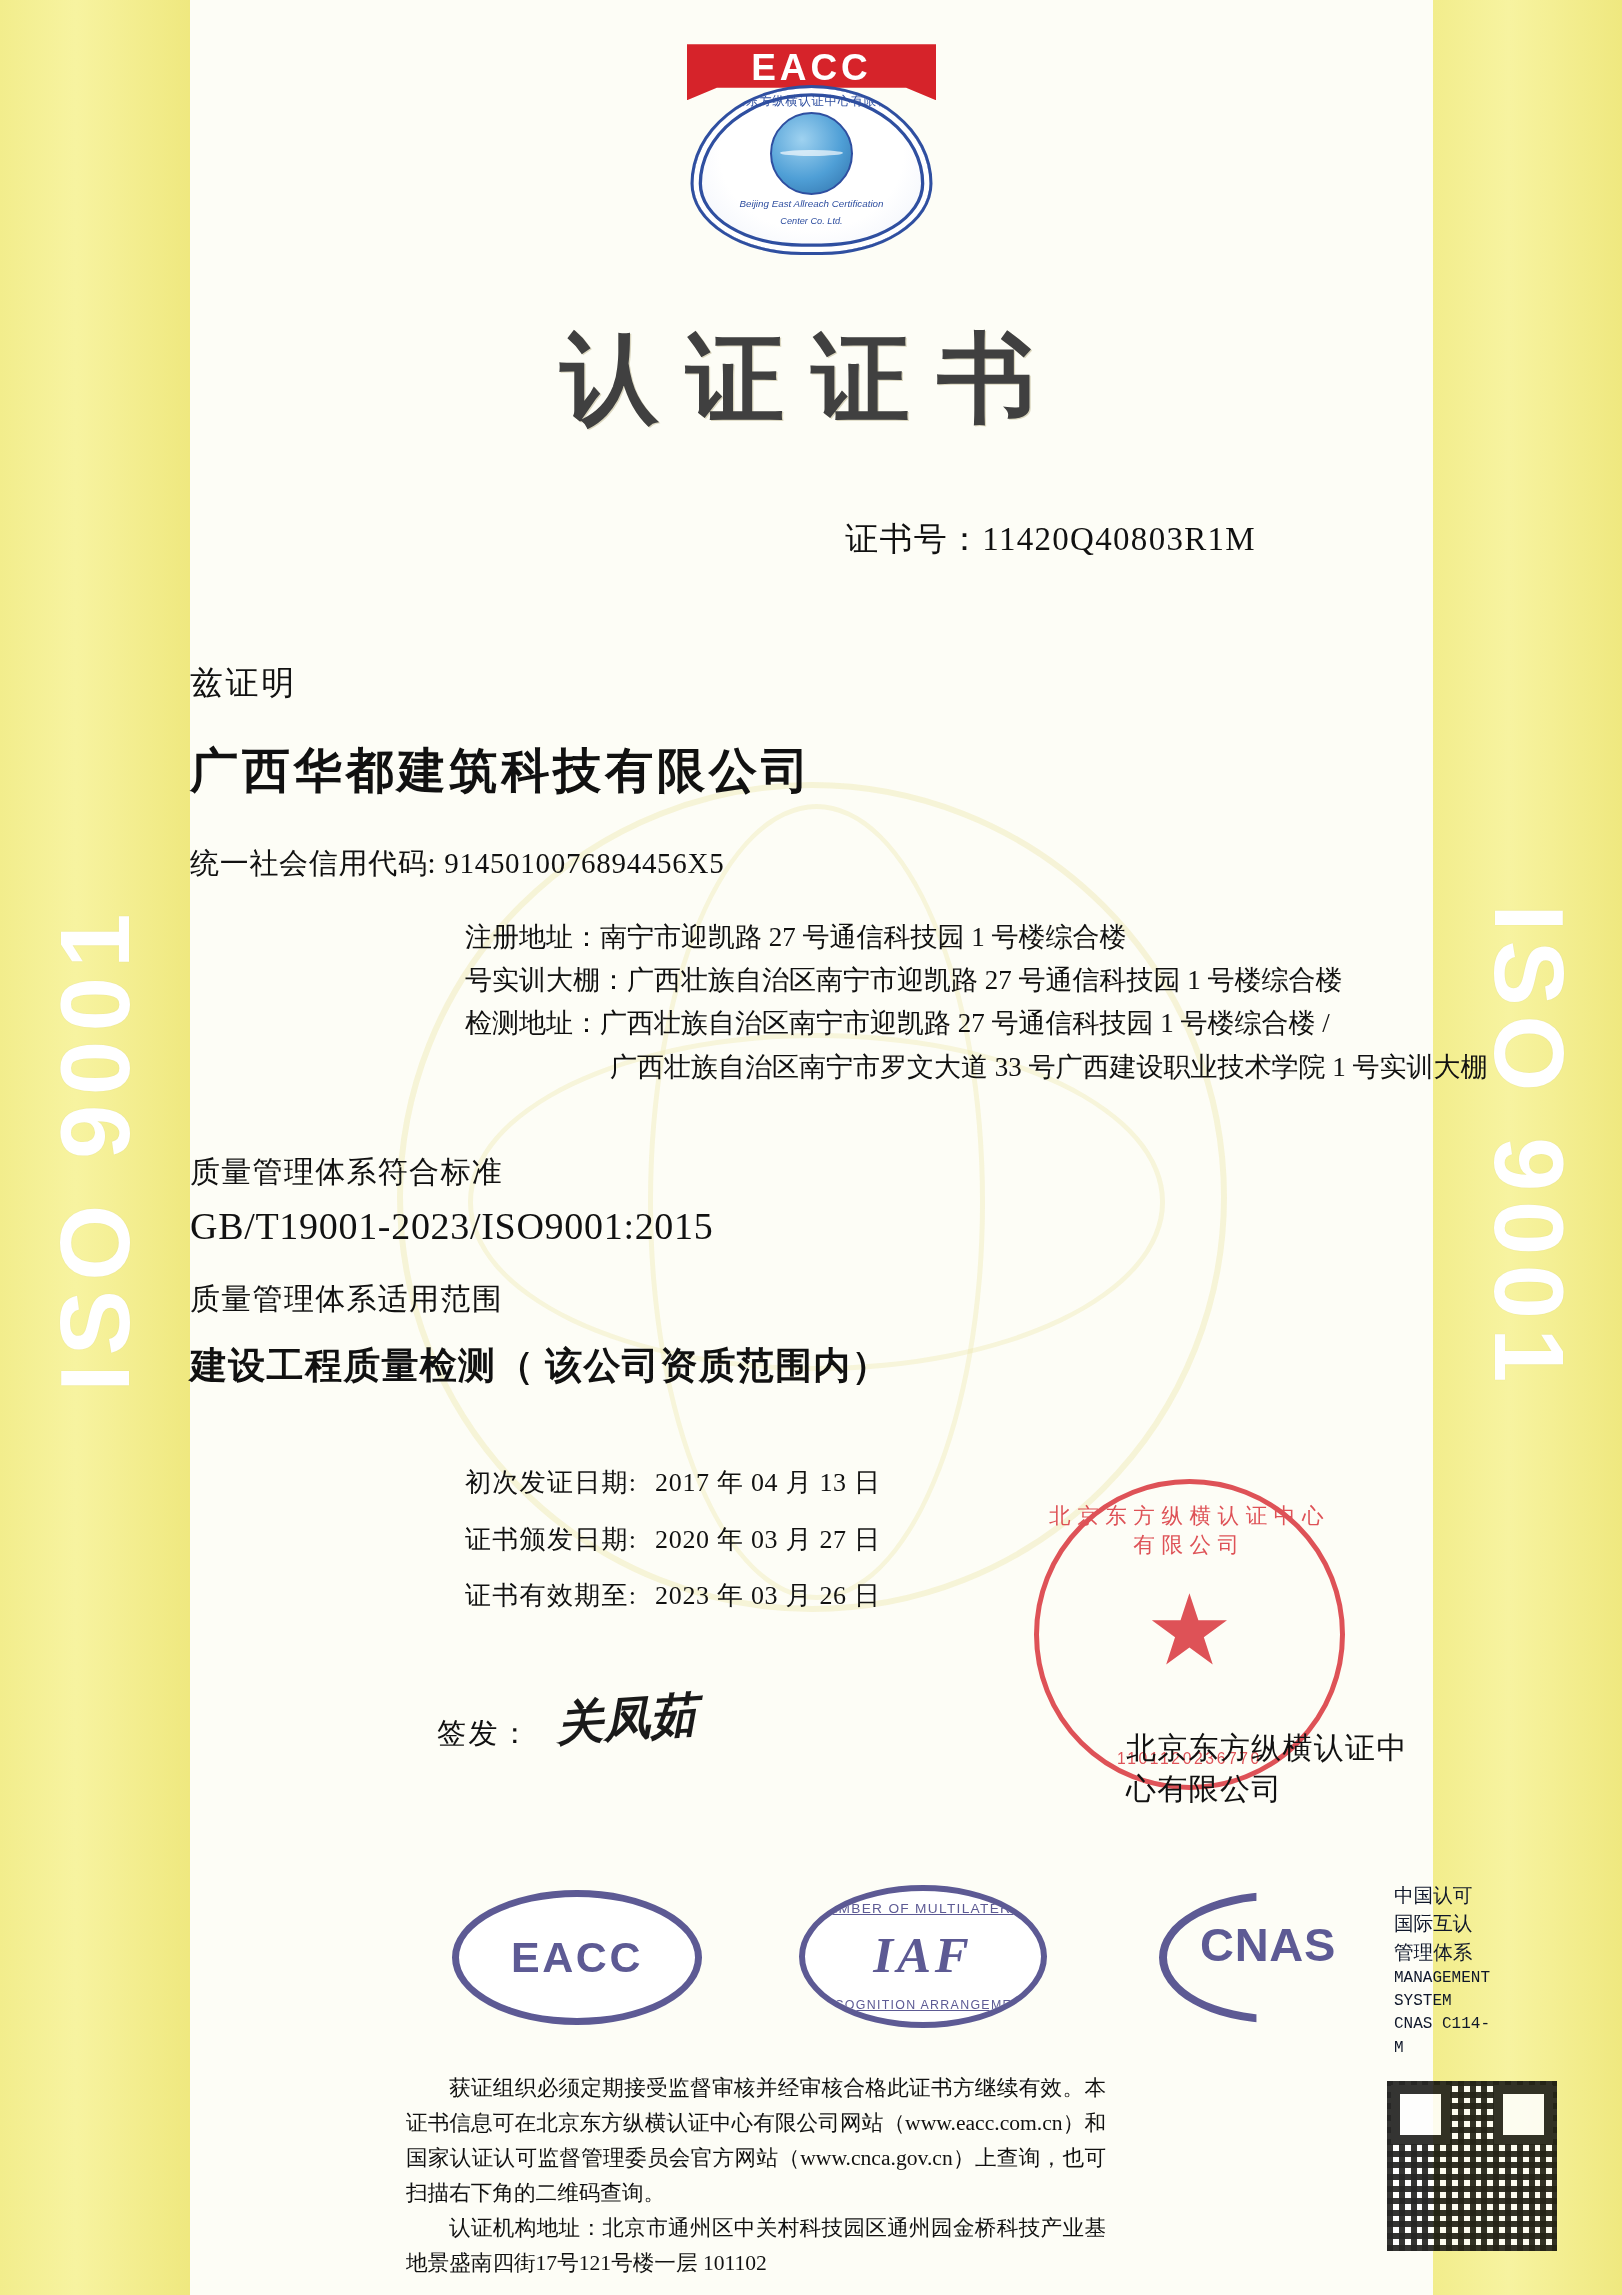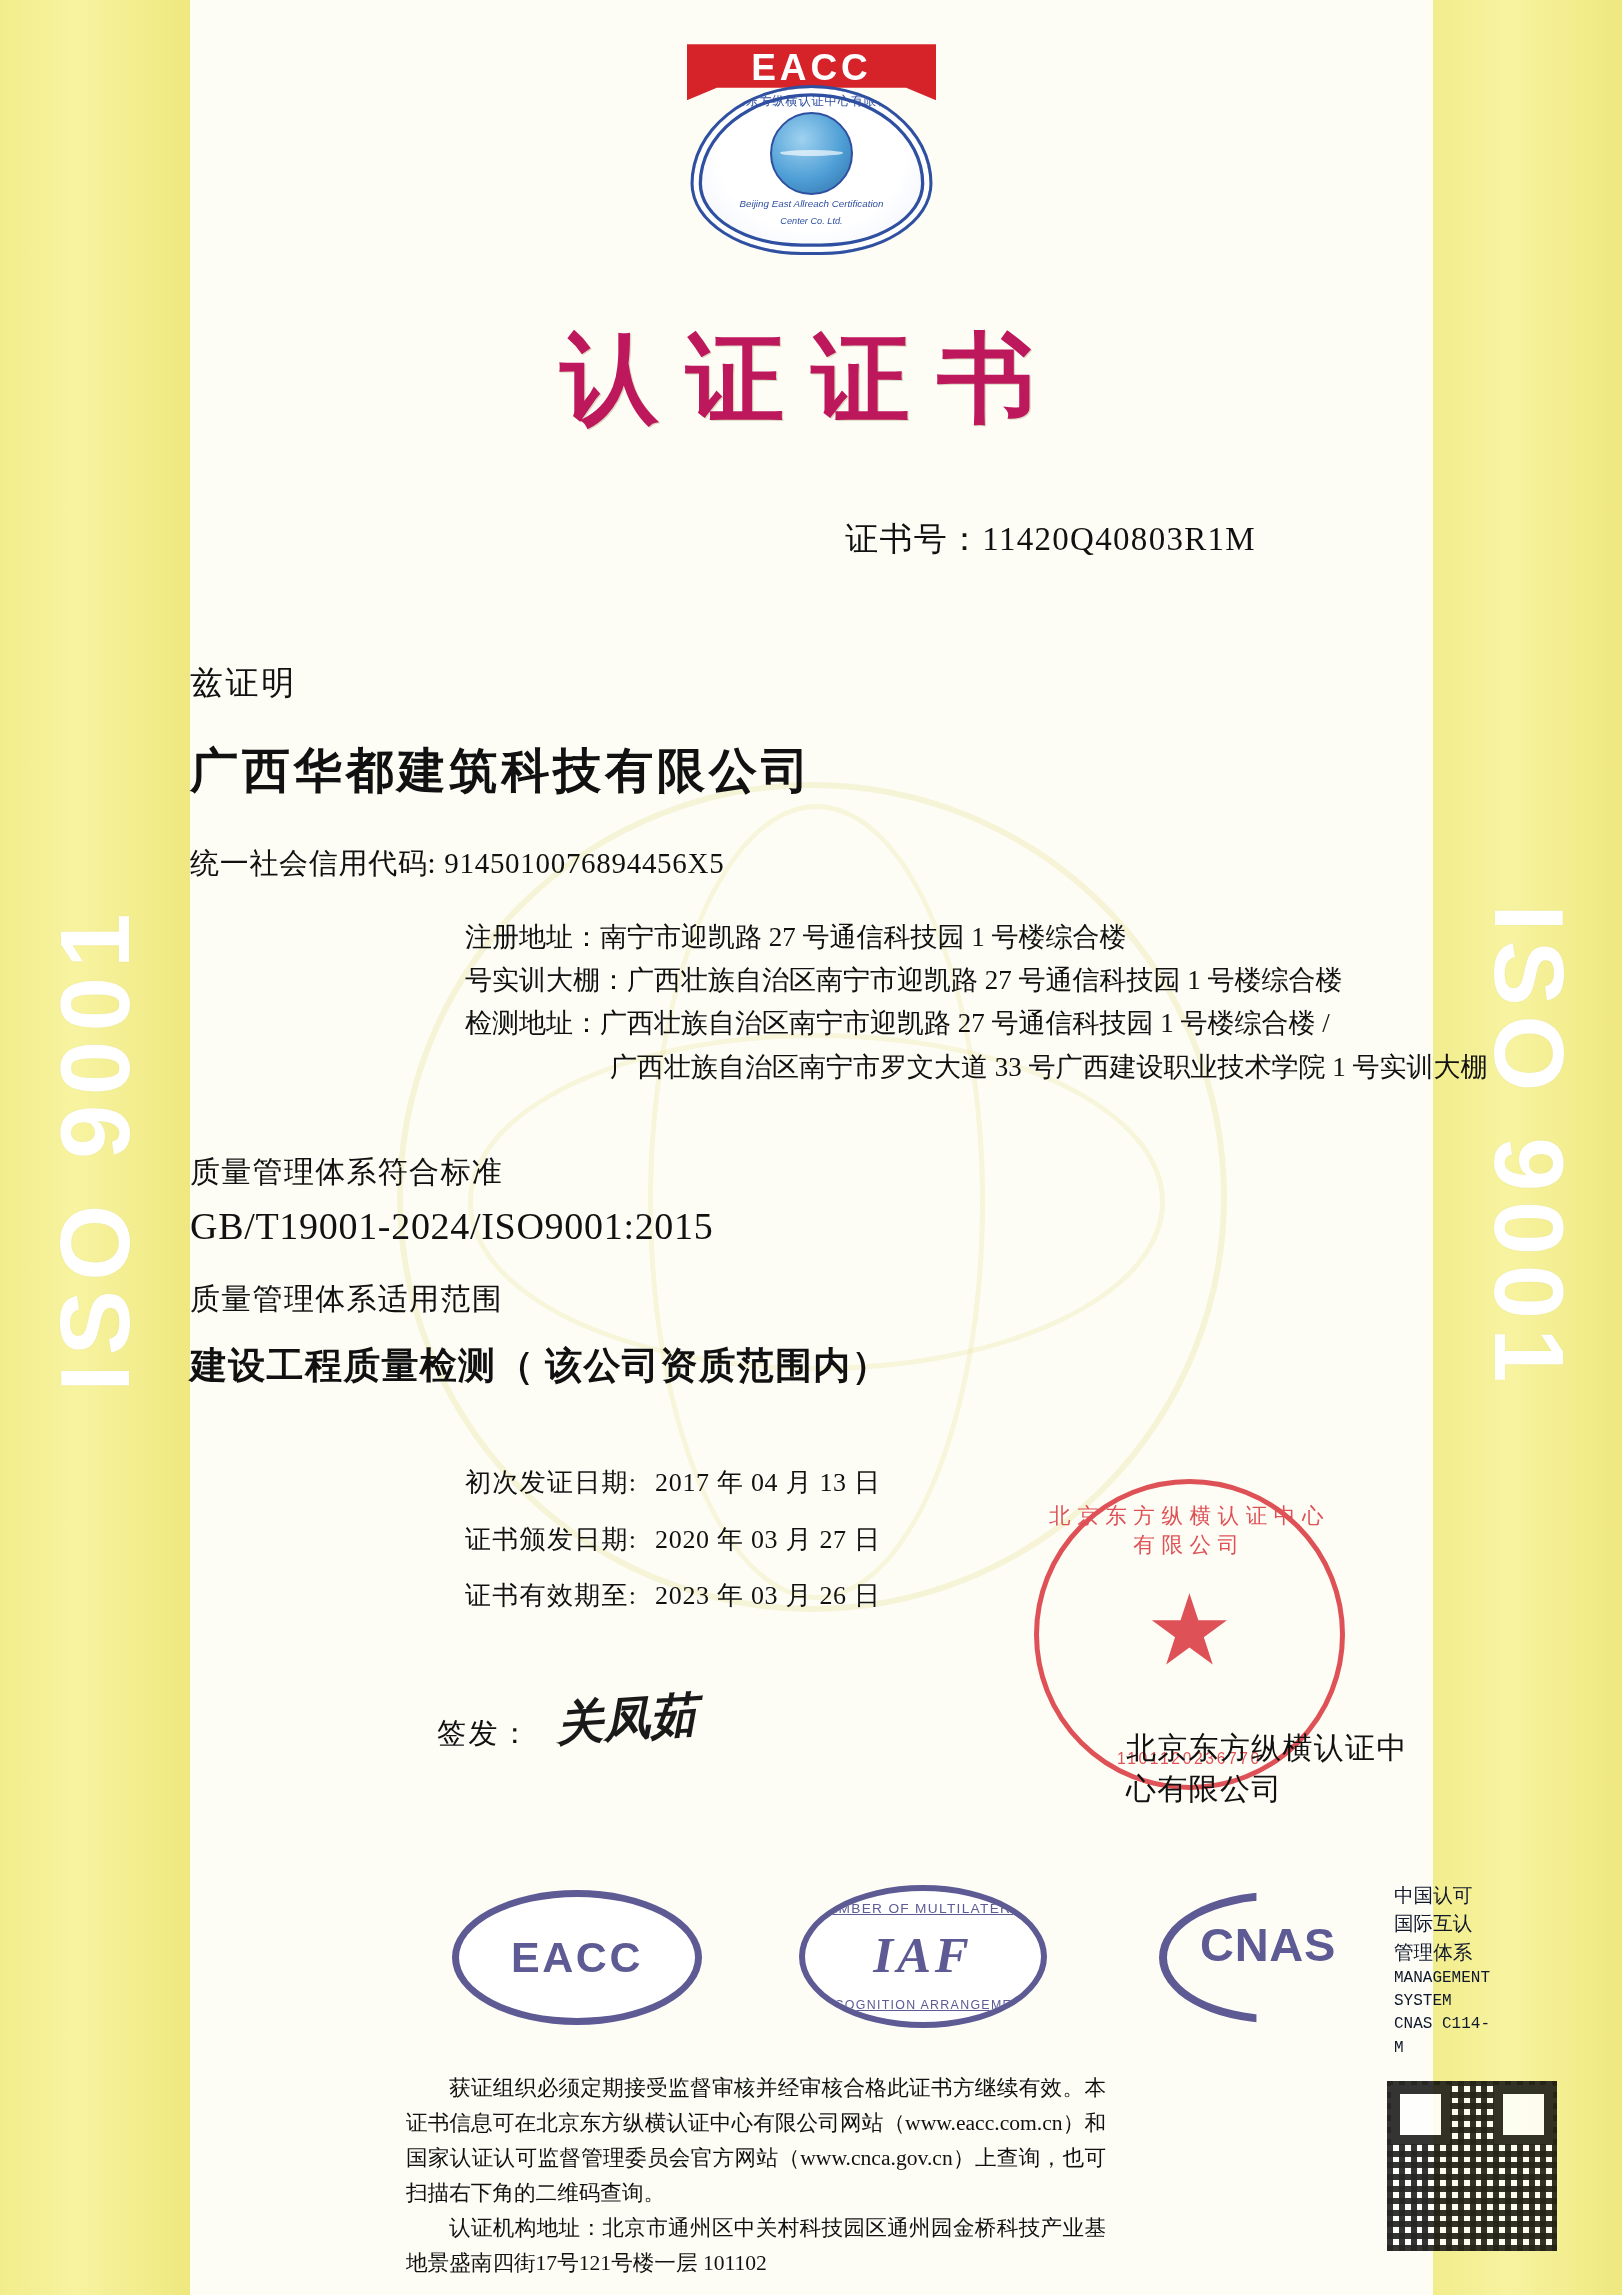--- a/index.html
+++ b/index.html
@@ -177,21 +177,21 @@
   
   .cert-title {
     position: absolute;
     left: 0; right: 0;
     top: 314px;
     text-align: center;
     font-family: Liberation Sans, sans-serif;
     font-weight: bold;
     font-size: 98px;
     letter-spacing: 27.5px;
-    color: #be185d;
+    color: #404040;
     text-shadow: 1.3px 1.3px 0 rgba(120,105,30,0.25);
   }
 
   
   .cert-no {
     position: absolute;
     right: 177px;
     top: 517px;
     font-size: 33px;
     color: #111;
@@ -520,21 +520,21 @@
       </div>
       <div class="addr-row">
         <span>检测地址：</span><span>广西壮族自治区南宁市迎凯路 27 号通信科技园 1 号楼综合楼 /</span>
       </div>
       <div class="addr-row indent">
         <span>广西壮族自治区南宁市罗文大道 33 号广西建设职业技术学院 1 号实训大棚</span>
       </div>
     </div>
 
     <div class="center-line std-label">质量管理体系符合标准</div>
-    <div class="center-line std-value">GB/T19001-2024/ISO9001:2015</div>
+    <div class="center-line std-value">GB/T19001-2023/ISO9001:2015</div>
 
     <div class="center-line scope-label">质量管理体系适用范围</div>
     <div class="center-line scope-value">建设工程质量检测（ 该公司资质范围内）</div>
 
     <div class="dates">
       <div>
         <span class="dlabel">初次发证日期:</span><span class="dval">2017 年 04 月 13 日</span>
       </div>
       <div>
         <span class="dlabel">证书颁发日期:</span><span class="dval">2020 年 03 月 27 日</span>

